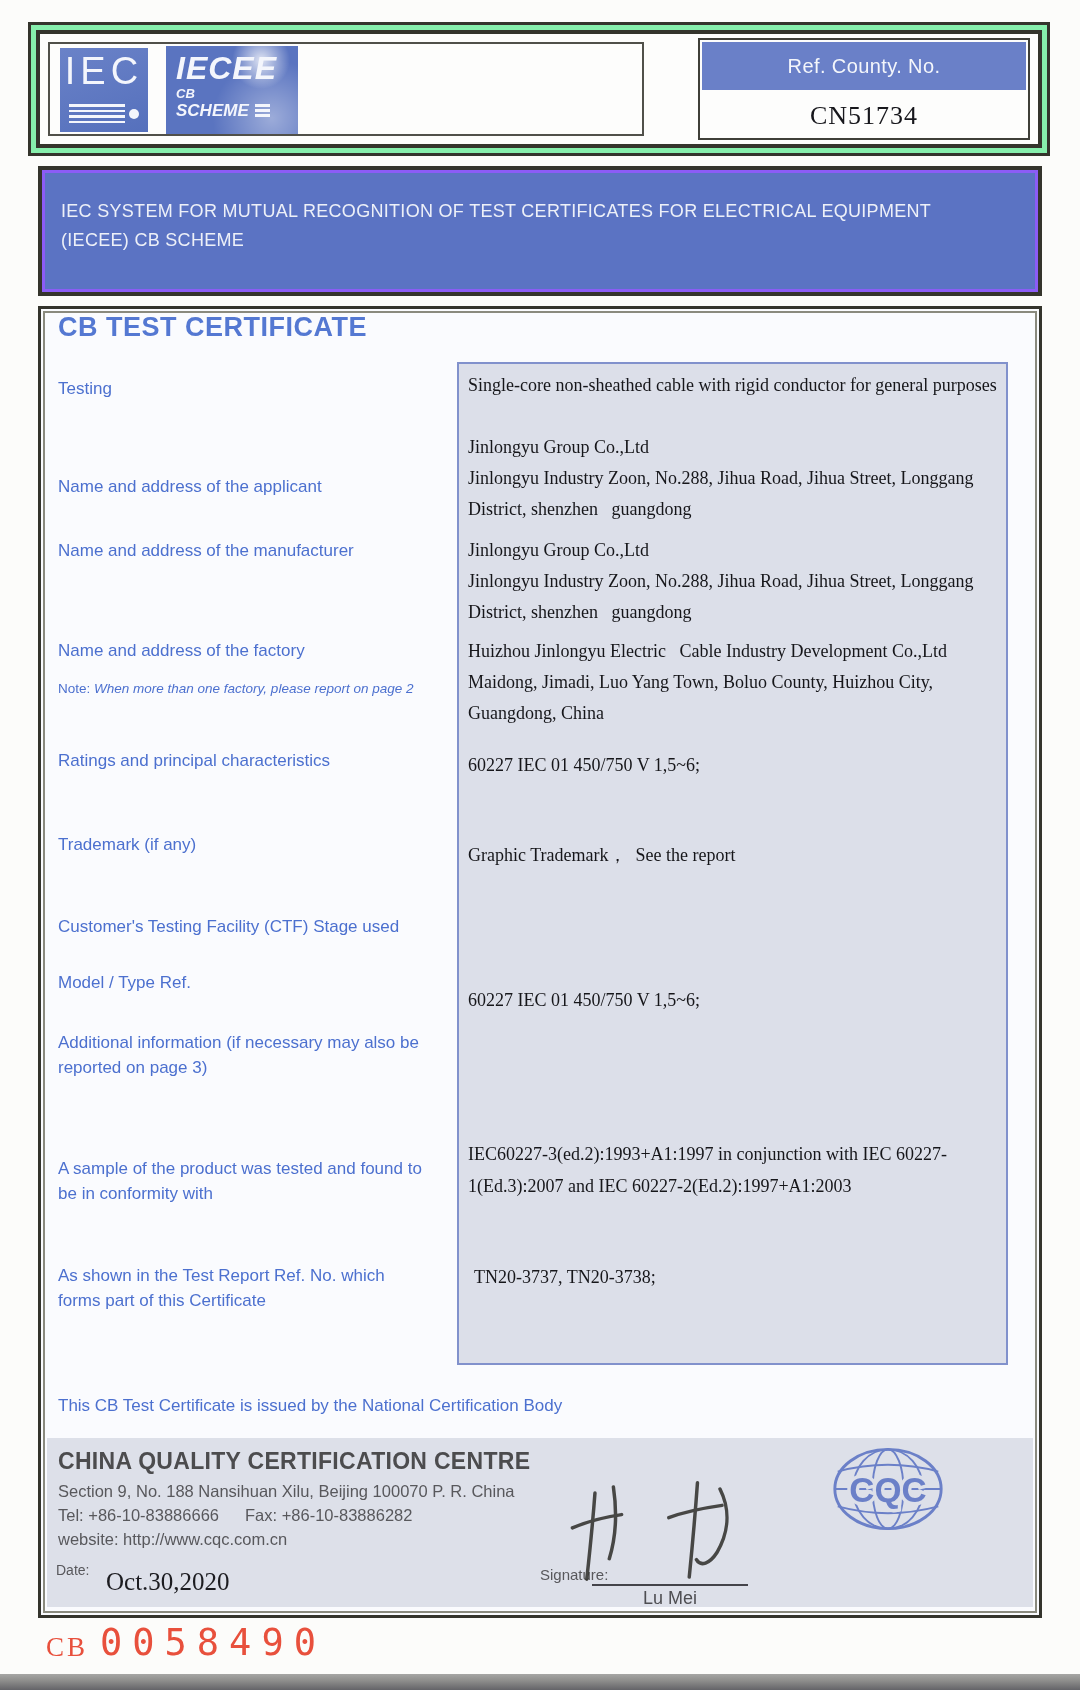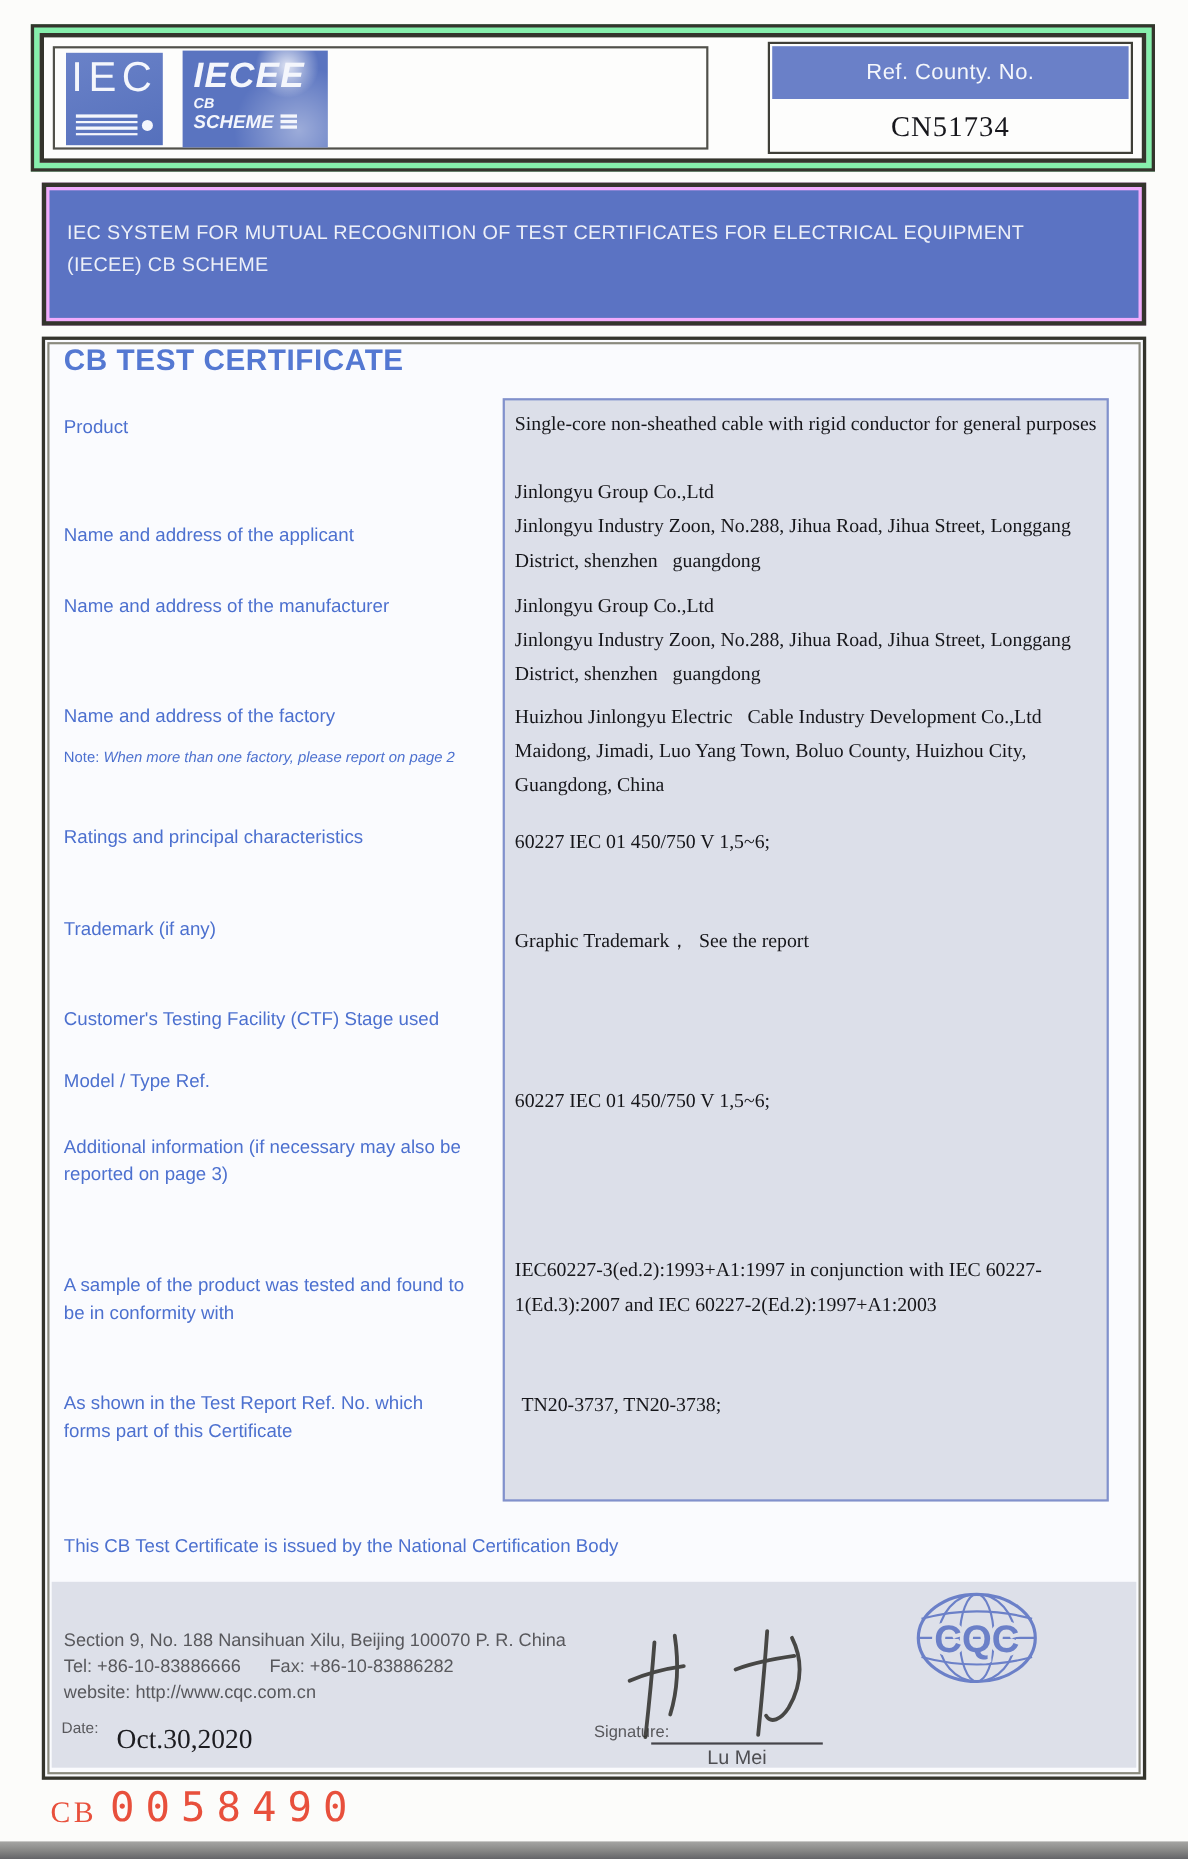--- a/index.html
+++ b/index.html
@@ -58,21 +58,21 @@
     color: #f4f6fb; font-size: 20px; text-align: center; line-height: 48px; letter-spacing: .4px;
   }
   .ref-value {
     font-family: "Liberation Serif", serif; font-size: 26px; color: #17171c;
     text-align: center; margin-top: 11px; letter-spacing: 1px;
   }
 
   
   .banner-frame {
     position: absolute; left: 38px; top: 166px; width: 1004px; height: 130px;
-    border: 4px solid #34342c; background: #f0abfc; padding: 3px;
+    border: 4px solid #34342c; background: #8b5cf6; padding: 3px;
   }
   .banner-fill { width: 100%; height: 100%; background: #5b73c3; padding: 24px 44px 0 16px; }
   .banner-text { color: #edf0f8; font-size: 18px; line-height: 29px; letter-spacing: .3px; }
 
   
   .body-frame {
     position: absolute; left: 38px; top: 306px; width: 1004px; height: 1312px;
     border: 3px solid #34342c; background: #fafbfe;
   }
   .body-inner { position: absolute; inset: 2px; border: 2px solid #8a8a7e; }
@@ -211,21 +211,21 @@
 
   <div class="body-frame">
     <div class="body-inner"></div>
   </div>
 
   <div class="gray-band"></div>
   <div class="value-box"></div>
 
   <div class="page-title">CB TEST CERTIFICATE</div>
 
-  <div class="lbl l-product">Product</div>
+  <div class="lbl l-product">Testing</div>
   <div class="lbl l-applicant">Name and address of the applicant</div>
   <div class="lbl l-manufacturer">Name and address of the manufacturer</div>
   <div class="lbl l-factory">Name and address of the factory</div>
   <div class="lbl l-note">
     <span>Note: </span><span class="it">When more than one factory, please report on page 2</span>
   </div>
   <div class="lbl l-ratings">Ratings and principal characteristics</div>
   <div class="lbl l-trademark">Trademark (if any)</div>
   <div class="lbl l-ctf">Customer's Testing Facility (CTF) Stage used</div>
   <div class="lbl l-model">Model / Type Ref.</div>
@@ -241,20 +241,21 @@
   <div class="val v-factory-name">Huizhou Jinlongyu Electric   Cable Industry Development Co.,Ltd</div>
   <div class="val v-factory-addr">Maidong, Jimadi, Luo Yang Town, Boluo County, Huizhou City, Guangdong, China</div>
   <div class="val v-ratings">60227 IEC 01 450/750 V 1,5~6;</div>
   <div class="val v-trademark">Graphic Trademark，  See the report</div>
   <div class="val v-model">60227 IEC 01 450/750 V 1,5~6;</div>
   <div class="val v-conformity">IEC60227-3(ed.2):1993+A1:1997 in conjunction with IEC 60227-1(Ed.3):2007 and IEC 60227-2(Ed.2):1997+A1:2003</div>
   <div class="val v-report">TN20-3737, TN20-3738;</div>
 
   <div class="issued-line">This CB Test Certificate is issued by the National Certification Body</div>
 
+  <div class="org-name">CHINA QUALITY CERTIFICATION CENTRE</div>
   <div class="org-address">Section 9, No. 188 Nansihuan Xilu, Beijing 100070 P. R. China</div>
   <div class="org-telfax">
     <span>Tel: +86-10-83886666</span><span class="fax">Fax: +86-10-83886282</span>
   </div>
   <div class="org-website">website: http://www.cqc.com.cn</div>
 
   <div class="date-label">Date:</div>
   <div class="date-value">Oct.30,2020</div>
 
   <div class="signature-label">Signature:</div>

